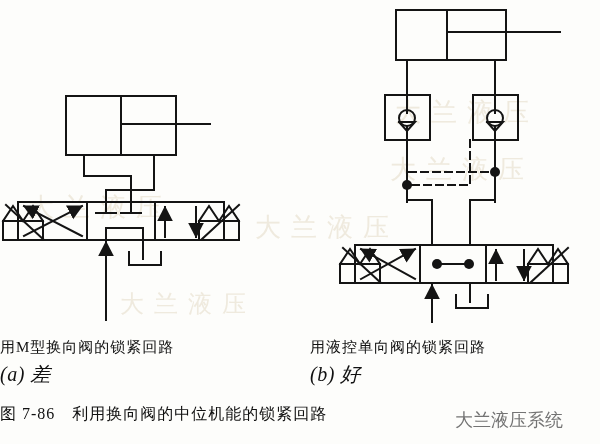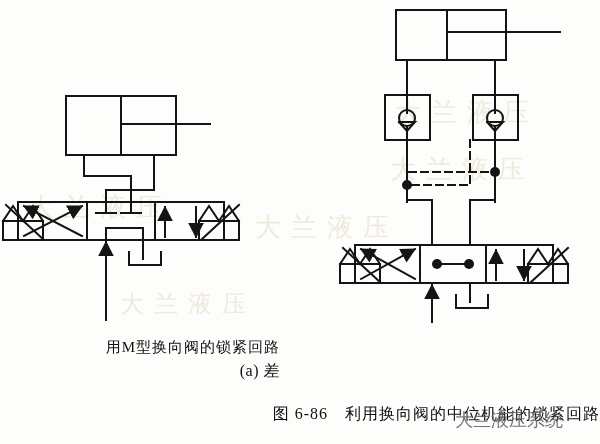--- a/index.html
+++ b/index.html
@@ -8,27 +8,27 @@
     background:#fdfdfb;
     font-family:"Liberation Serif", serif;
     color:#1a1a1a;
     position:relative;
     overflow:hidden;
   }
   #figure-root{position:absolute;inset:0;}
   svg.diagram{position:absolute;left:0;top:0;width:600px;height:444px;}
   .caption{
     position:absolute;
-    text-align:right;
+    text-align:left;
     font-family:"Liberation Serif", serif;
     color:#111;
     white-space:nowrap;
   }
   .cap-main{font-size:15px;letter-spacing:1px;}
-  .cap-sub{font-size:16px;letter-spacing:0.5px;}
+  .cap-sub{font-size:20px;letter-spacing:0.5px;font-style:italic;}
   #cap-left{left:0;top:338px;width:280px;}
   #cap-right{left:310px;top:338px;width:280px;}
   #cap-left .cap-sub,#cap-right .cap-sub{margin-top:4px;}
   #fig-caption{
     left:0;top:404px;width:600px;
     font-size:16px;letter-spacing:1px;
   }
   #watermark{
     position:absolute;
     left:455px;top:408px;
@@ -225,18 +225,22 @@
       </g>
 
     </g>
   </svg>
 
   <div class="caption" id="cap-left">
     <div class="cap-main">用M型换向阀的锁紧回路</div>
     <div class="cap-sub">(a) 差</div>
   </div>
 
-
-  <div class="caption" id="fig-caption">图 6-86　利用换向阀的中位机能的锁紧回路</div>
+  <div class="caption" id="cap-right">
+    <div class="cap-main">用液控单向阀的锁紧回路</div>
+    <div class="cap-sub">(b) 好</div>
+  </div>
+
+  <div class="caption" id="fig-caption">图 7-86　利用换向阀的中位机能的锁紧回路</div>
 
   <div id="watermark">大兰液压系统</div>
 
 </div>
 
 </body></html>

